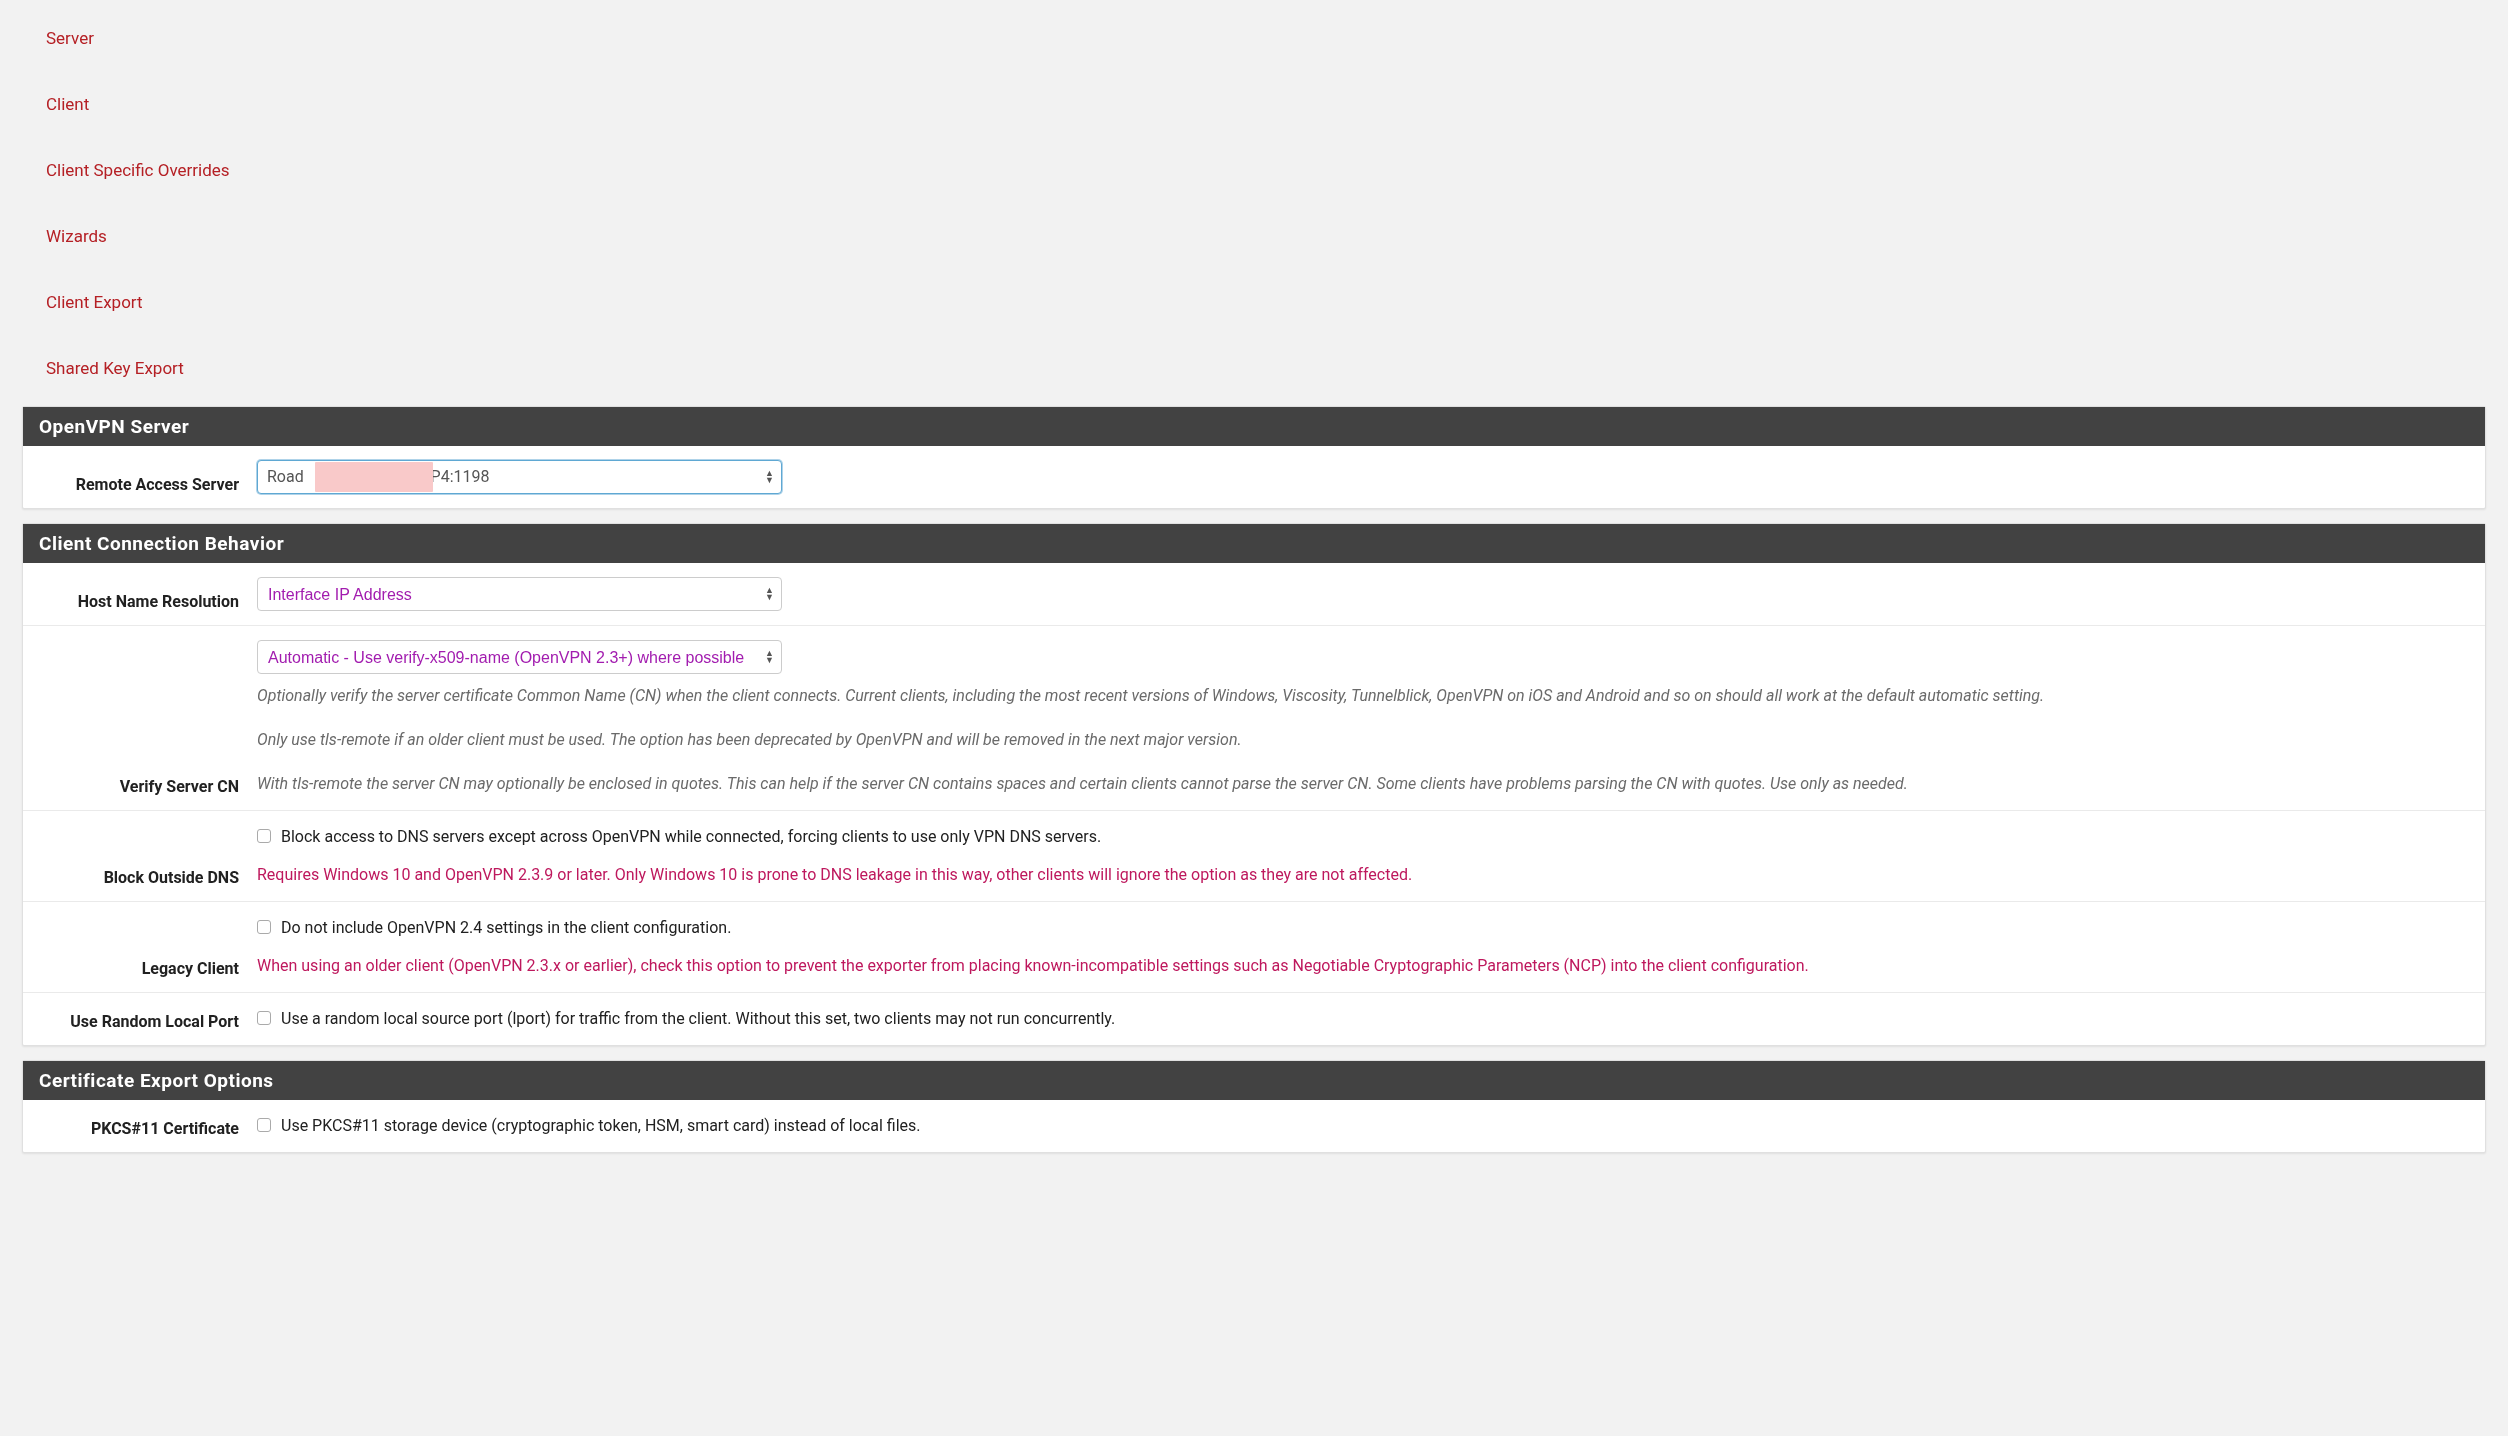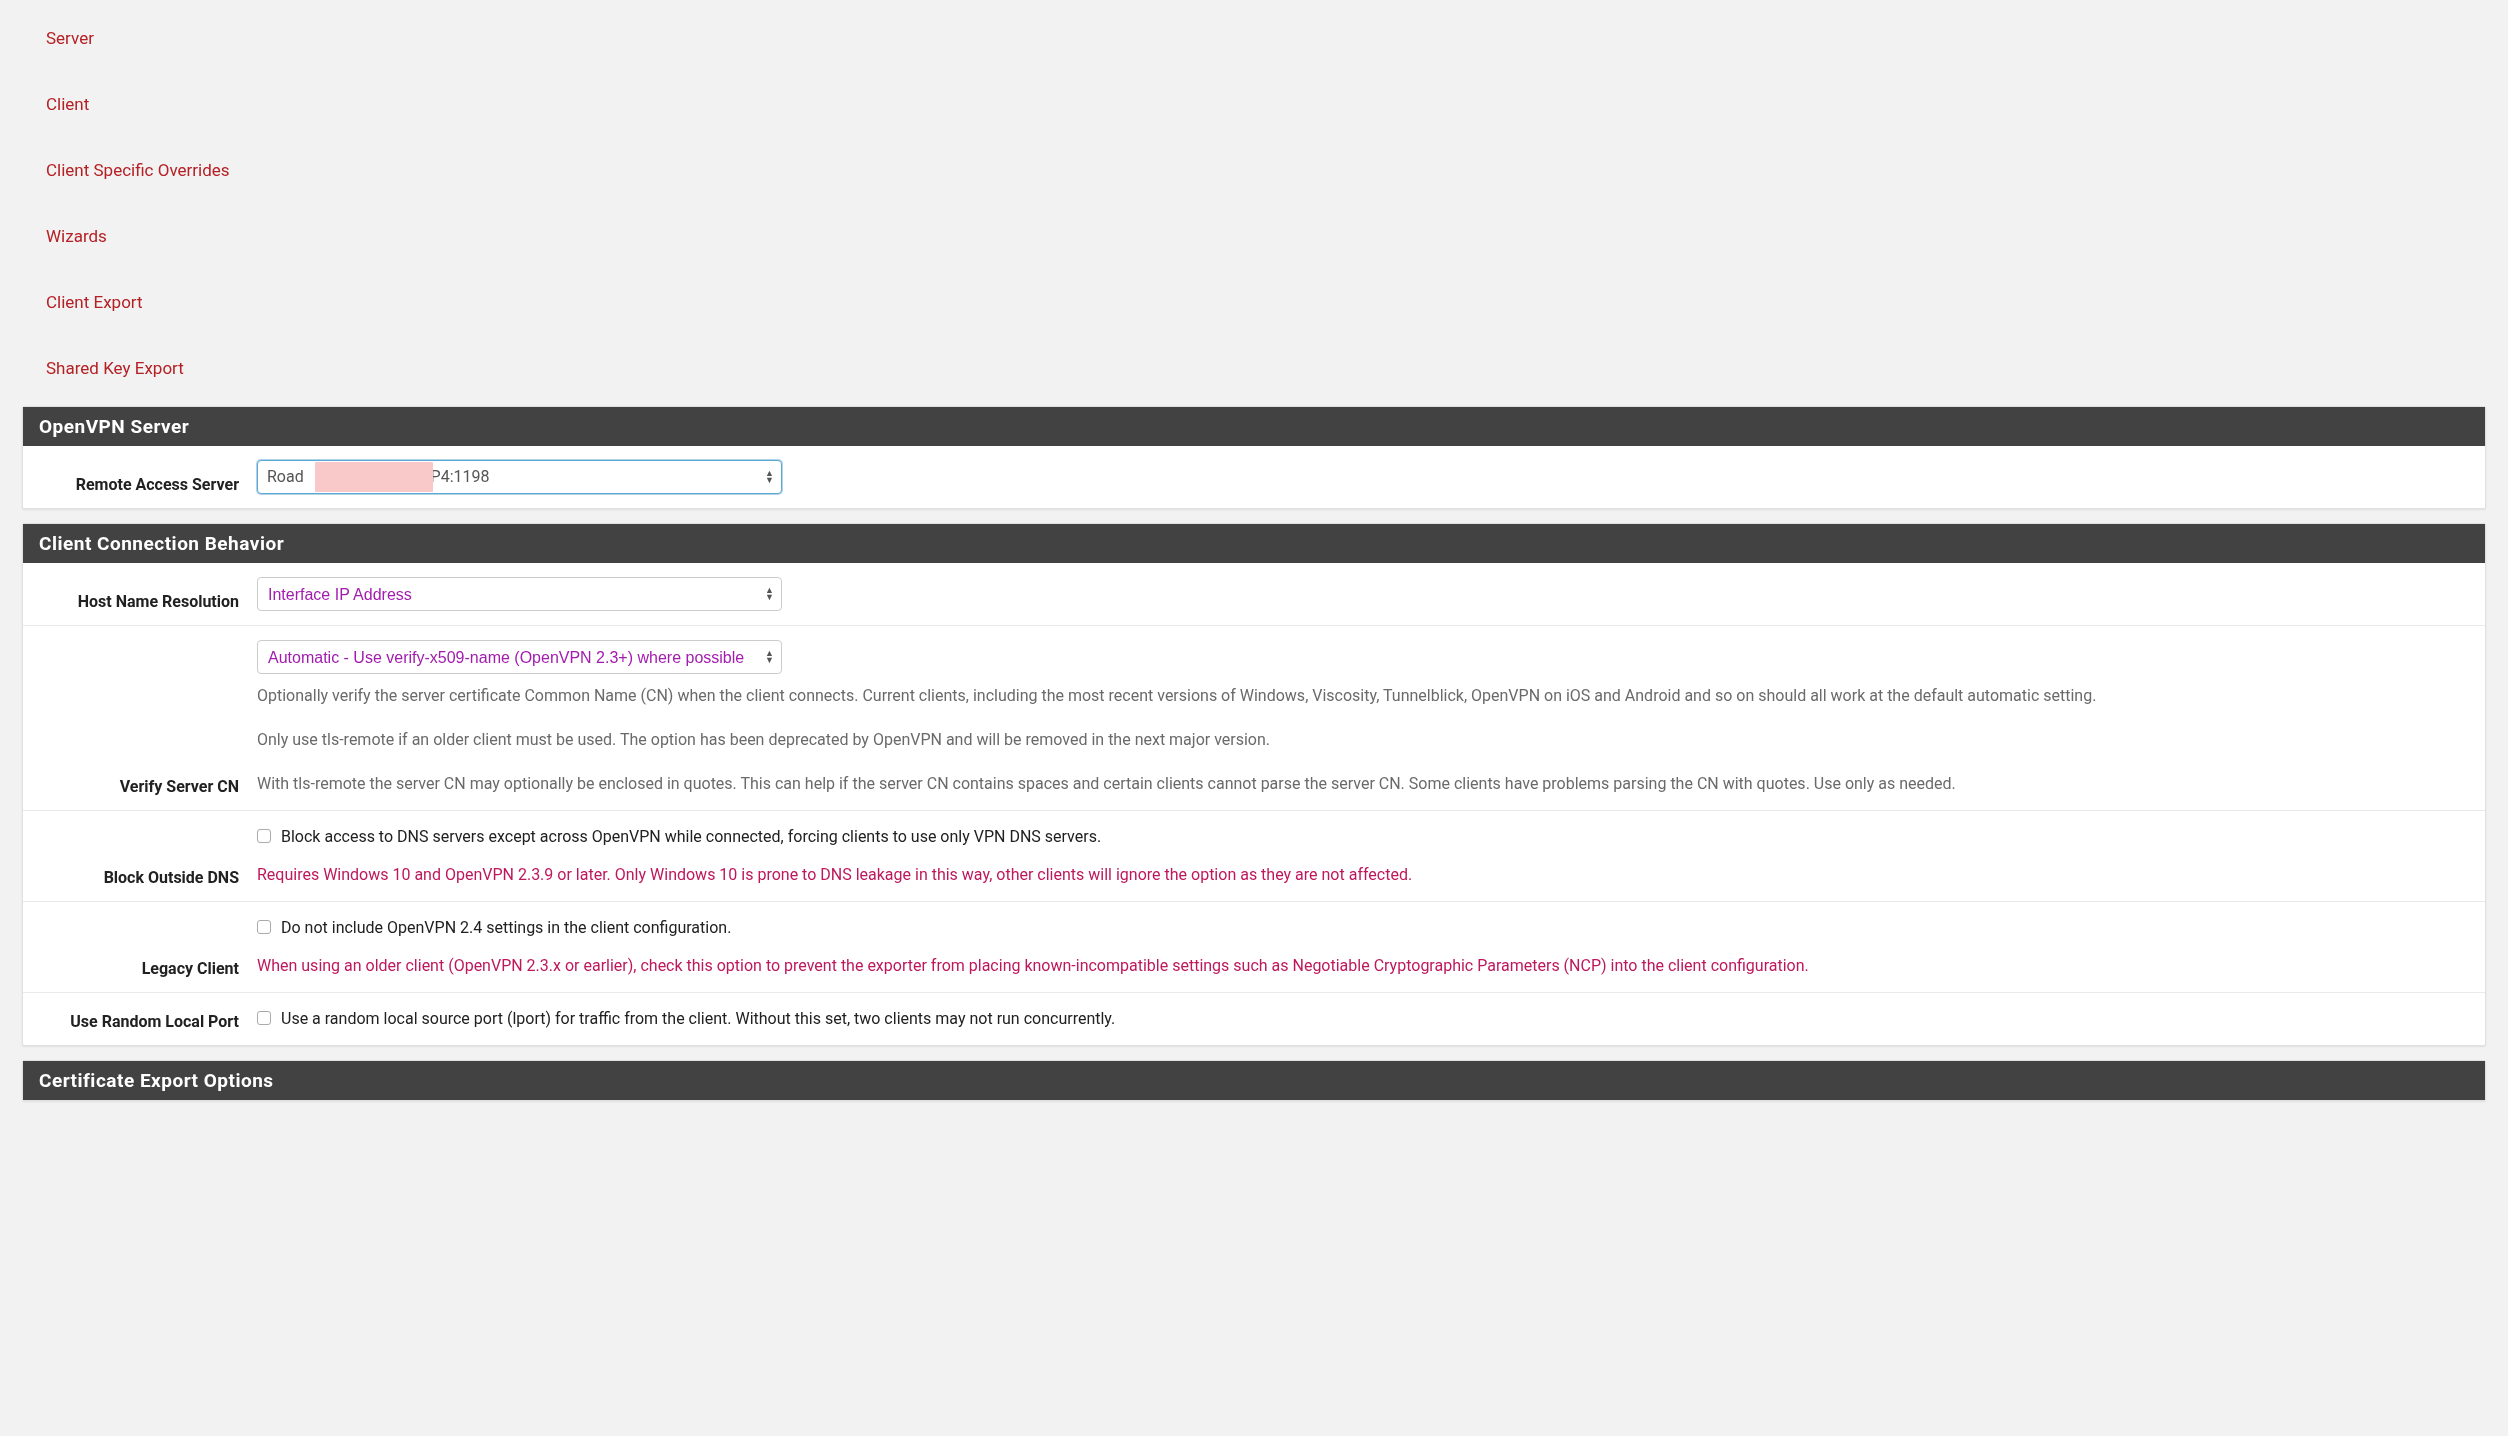--- a/index.html
+++ b/index.html
@@ -111,20 +111,21 @@
     }
     .redacted-gap {
       display: inline-block;
       width: 106px;
     }
     .help-text {
       color: #6a6a6a;
       font-size: 16px;
       line-height: 1.5;
       margin-top: 10px;
+      font-style: italic;
     }
     .help-text p {
       margin-bottom: 20px;
     }
     .help-text p:last-child {
       margin-bottom: 0;
     }
     .checkbox-row {
       display: flex;
       align-items: flex-start;
@@ -256,15 +257,24 @@
         <div class="checkbox-row">
           <input type="checkbox" style="">
           <span class="checkbox-label">Use a random local source port (lport) for traffic from the client. Without this set, two clients may not run concurrently.</span>
         </div>
       </div>
     </div>
   </div>
 
   <div class="panel">
     <div class="panel-header">Certificate Export Options</div>
+    <div class="form-row">
+      <div class="form-label">PKCS#11 Certificate</div>
+      <div class="form-control-wrap">
+        <div class="checkbox-row">
+          <input type="checkbox" style="">
+          <span class="checkbox-label">Use PKCS#11 storage device (cryptographic token, HSM, smart card) instead of local files.</span>
+        </div>
+      </div>
+    </div>
   </div>
 
 </div>
 
 </body></html>

